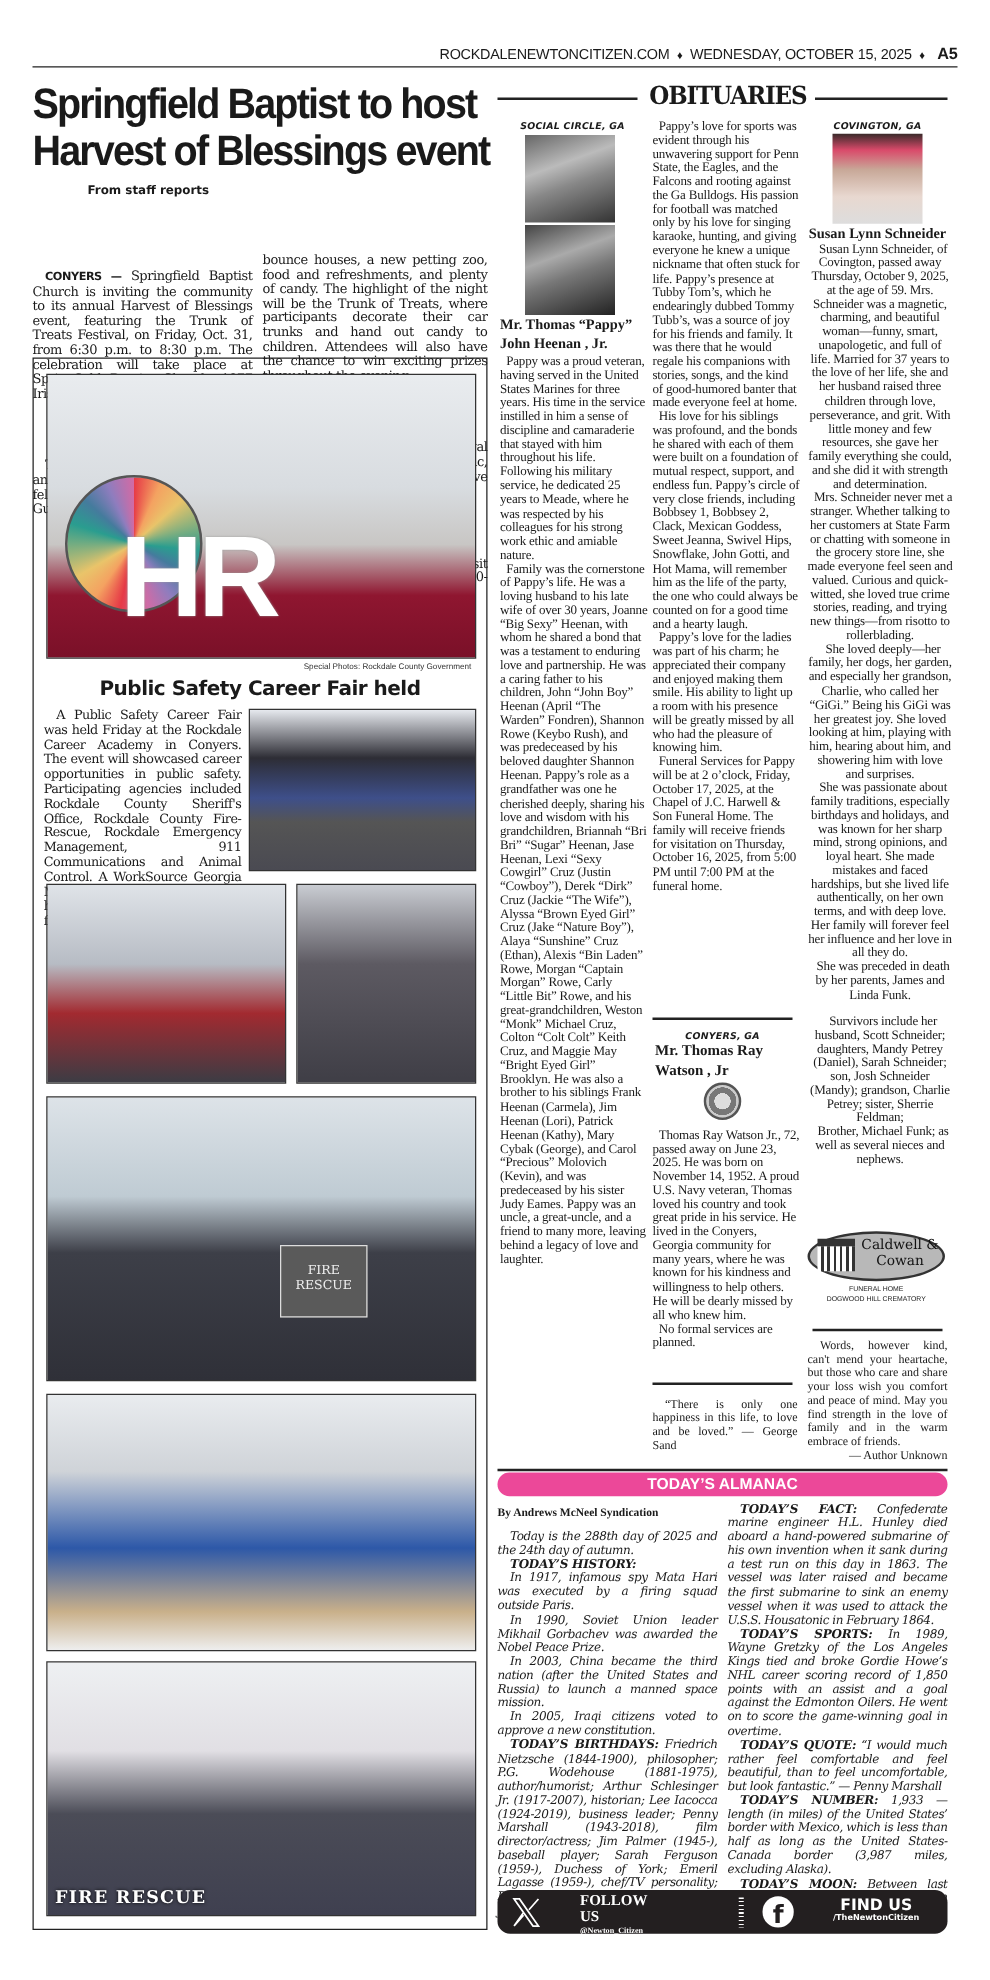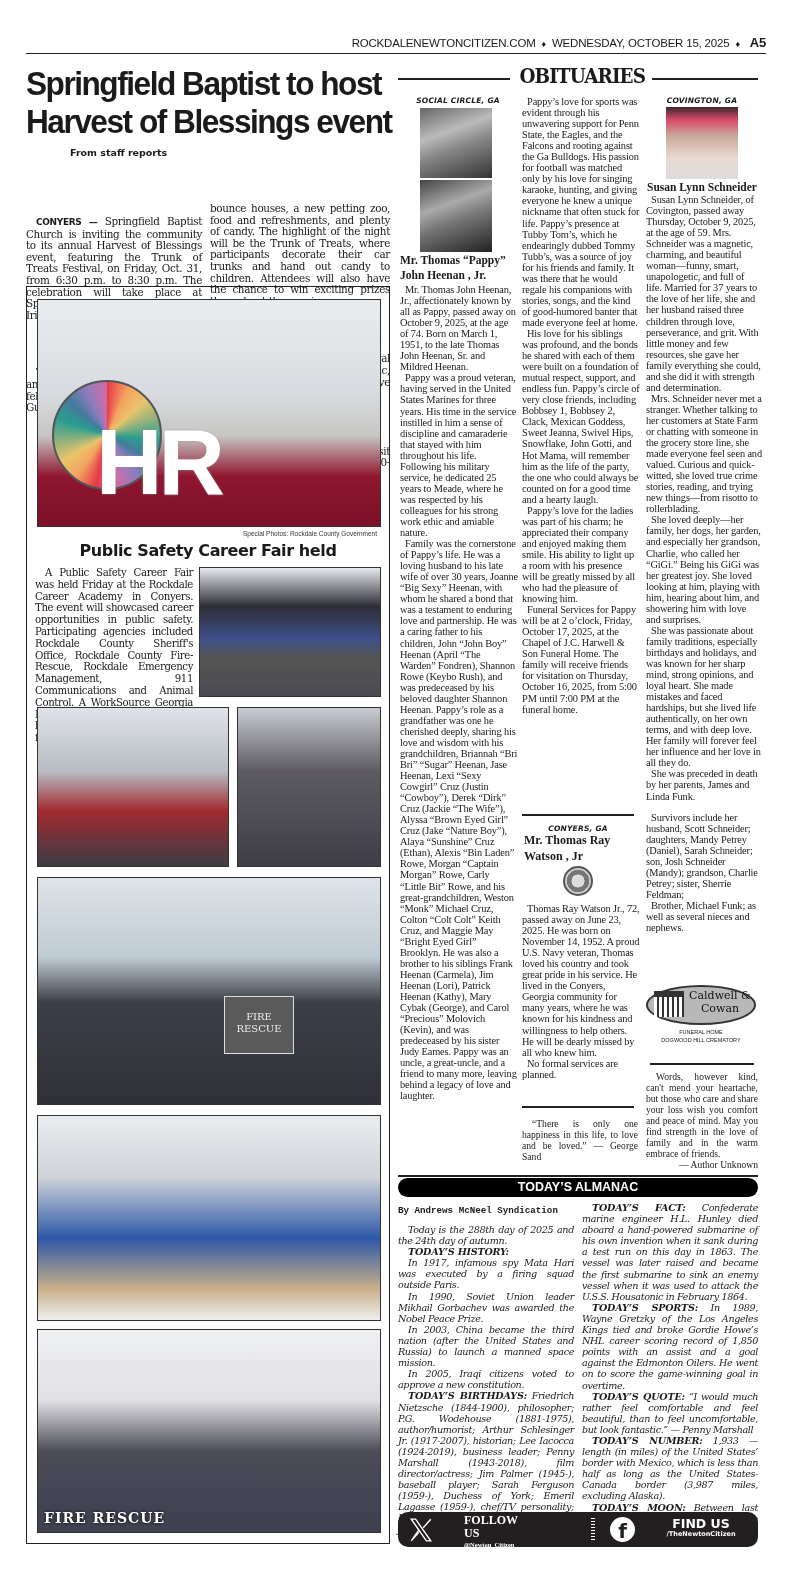--- a/index.html
+++ b/index.html
@@ -55,22 +55,22 @@
   .quote .attrib { text-align: right; text-indent: 0; }
   .navy-seal { position: absolute; width: 30px; height: 30px; border-radius: 50%; border: 2px solid #555; background: radial-gradient(circle, #ddd 0 35%, #777 36% 60%, #ccc 61%); }
   .funeral-logo { position: absolute; left: 646px; top: 985px; width: 110px; height: 64px; }
   .funeral-logo .oval { position: absolute; left: 0; top: 0; width: 110px; height: 40px; border-radius: 50%; background: #b8b8b8; border: 2px solid #333; }
   .funeral-logo .pillars { position: absolute; left: 8px; top: 6px; width: 30px; height: 26px; background: repeating-linear-gradient(90deg, #fff 0 3px, #333 3px 5px); border-top: 6px solid #333; }
   .funeral-logo .name { position: absolute; left: 42px; top: 4px; width: 64px; font-family: "DejaVu Serif", serif; font-size: 11px; line-height: 13px; color: #111; text-align: center; }
   .funeral-logo .sub { position: absolute; left: 0; top: 43px; width: 110px; text-align: center; font-family: "Liberation Sans", sans-serif; font-size: 5.5px; line-height: 8px; }
 
   
   .almanac-top-rule { position: absolute; left: 398px; top: 1175px; width: 360px; height: 1.5px; background: #222; }
-  .almanac-bar { position: absolute; left: 398px; top: 1178px; width: 360px; height: 19px; background: #000000; border-radius: 10px 10px 10px 10px; color: #fff; text-align: center; font-family: "Liberation Sans", sans-serif; font-weight: bold; font-size: 12.5px; line-height: 19px; letter-spacing: 0px; }
-  .almanac-by { position: absolute; left: 398px; top: 1205px; font-family: Liberation Mono, monospace; font-weight: bold; font-size: 9.2px; }
+  .almanac-bar { position: absolute; left: 398px; top: 1178px; width: 360px; height: 19px; background: #ec4899; border-radius: 10px 10px 10px 10px; color: #fff; text-align: center; font-family: "Liberation Sans", sans-serif; font-weight: bold; font-size: 12.5px; line-height: 19px; letter-spacing: 0px; }
+  .almanac-by { position: absolute; left: 398px; top: 1205px; font-family: Liberation Serif, serif; font-weight: bold; font-size: 9.2px; }
   .alm-col { position: absolute; font-family: "DejaVu Serif", serif; font-size: 9.6px; line-height: 11.1px; letter-spacing: -0.35px; text-align: justify; }
   .alm-col p { text-indent: 10px; font-style: italic; }
   .alm-col b { font-weight: bold; letter-spacing: -0.2px; }
   .alm-a { left: 398px; top: 1224px; width: 176px; }
   .alm-b { left: 582px; top: 1202px; width: 176px; }
 
   .social-bar { position: absolute; left: 398px; top: 1512px; width: 360px; height: 35px; background: #231f20; border-radius: 10px; color: #fff; }
   .social-bar .x-icon { position: absolute; left: 10px; top: 5px; width: 26px; height: 26px; }
   .social-bar .follow { position: absolute; left: 66px; top: 2px; width: 70px; font-family: Liberation Serif, serif; font-weight: bold; font-size: 12px; line-height: 13px; }
   .social-bar .handle { display: block; font-size: 6.5px; line-height: 9px; font-weight: bold; }
@@ -126,21 +126,20 @@
 </div>
 
 <div class="loc" style="left:402px; top:96px; width:112px;">SOCIAL CIRCLE, GA</div>
 <div class="obit-photo" style="left:420px; top:108px; width:72px; height:70px; background:linear-gradient(160deg,#666 0%,#bbb 35%,#888 55%,#333 100%);"></div>
 <div class="obit-photo" style="left:420px; top:180px; width:72px; height:72px; background:linear-gradient(160deg,#444 0%,#aaa 35%,#777 55%,#222 100%);"></div>
 <div class="obit-name" style="left:400px; top:253px; width:120px;">
   <div>Mr.  Thomas “Pappy”</div>
   <div>John Heenan , Jr.</div>
 </div>
 <div class="obit-text" style="left:400px; top:284px; width:118px;">
-  <p>Mr. Thomas John Heenan, Jr., affectionately known by all as Pappy, passed away on October 9, 2025, at the age of 74. Born on March 1, 1951, to the late Thomas John Heenan, Sr. and Mildred Heenan.</p>
   <p>Pappy was a proud veteran, having served in the United States Marines for three years. His time in the service instilled in him a sense of discipline and camaraderie that stayed with him throughout his life. Following his military service, he dedicated 25 years to Meade, where he was respected by his colleagues for his strong work ethic and amiable nature.</p>
   <p>Family was the cornerstone of Pappy’s life. He was a loving husband to his late wife of over 30 years, Joanne “Big Sexy” Heenan, with whom he shared a bond that was a testament to enduring love and partnership. He was a caring father to his children, John “John Boy” Heenan (April “The Warden” Fondren), Shannon Rowe (Keybo Rush), and was predeceased by his beloved daughter Shannon Heenan. Pappy’s role as a grandfather was one he cherished deeply, sharing his love and wisdom with his grandchildren, Briannah “Bri Bri” “Sugar” Heenan, Jase Heenan, Lexi “Sexy Cowgirl” Cruz (Justin “Cowboy”), Derek “Dirk” Cruz (Jackie “The Wife”), Alyssa “Brown Eyed Girl” Cruz (Jake “Nature Boy”), Alaya “Sunshine” Cruz (Ethan), Alexis “Bin Laden” Rowe, Morgan “Captain Morgan” Rowe, Carly “Little Bit” Rowe, and his great-grandchildren, Weston “Monk” Michael Cruz, Colton “Colt Colt” Keith Cruz, and Maggie May “Bright Eyed Girl” Brooklyn. He was also a brother to his siblings Frank Heenan (Carmela), Jim Heenan (Lori), Patrick Heenan (Kathy), Mary Cybak (George), and Carol “Precious” Molovich (Kevin), and was predeceased by his sister Judy Eames. Pappy was an uncle, a great-uncle, and a friend to many more, leaving behind a legacy of love and laughter.</p>
 </div>
 <div class="obit-text" style="left:522px; top:96px; width:118px;">
   <p>Pappy’s love for sports was evident through his unwavering support for Penn State, the Eagles, and the Falcons and rooting against the Ga Bulldogs. His passion for football was matched only by his love for singing karaoke, hunting, and giving everyone he knew a unique nickname that often stuck for life. Pappy’s presence at Tubby Tom’s, which he endearingly dubbed Tommy Tubb’s, was a source of joy for his friends and family. It was there that he would regale his companions with stories, songs, and the kind of good-humored banter that made everyone feel at home.</p>
   <p>His love for his siblings was profound, and the bonds he shared with each of them were built on a foundation of mutual respect, support, and endless fun. Pappy’s circle of very close friends, including Bobbsey 1, Bobbsey 2, Clack, Mexican Goddess, Sweet Jeanna, Swivel Hips, Snowflake, John Gotti, and Hot Mama, will remember him as the life of the party, the one who could always be counted on for a good time and a hearty laugh.</p>
   <p>Pappy’s love for the ladies was part of his charm; he appreciated their company and enjoyed making them smile. His ability to light up a room with his presence will be greatly missed by all who had the pleasure of knowing him.</p>
   <p>Funeral Services for Pappy will be at 2 o’clock, Friday, October 17, 2025, at the Chapel of J.C. Harwell &amp; Son Funeral Home. The family will receive friends for visitation on Thursday, October 16, 2025, from 5:00 PM until 7:00 PM at the funeral home.</p>
 </div>
 
@@ -156,21 +155,21 @@
   <p>No formal services are planned.</p>
 </div>
 <div class="obit-rule" style="left:522px; top:1106px; width:112px;"></div>
 <div class="quote" style="left:522px; top:1118px; width:116px;">
     <p>“There is only one happiness in this life, to love and be loved.” — George Sand</p>
   </div>
 
 <div class="loc" style="left:650px; top:96px; width:104px;">COVINGTON, GA</div>
 <div class="obit-photo" style="left:666px; top:107px; width:72px; height:72px; background:linear-gradient(180deg,#3a2a2a 0%,#d94a6a 18%,#c8a898 40%,#e8d8d0 70%,#ddd 100%);"></div>
 <div class="obit-name" style="left:646px; top:180px; width:112px; text-align:center;">Susan  Lynn Schneider</div>
-<div class="obit-text" style="left:646px; top:194px; width:116px;">
+<div class="obit-text" style="left:646px; top:194px; width:116px;text-align:center;">
   <p>Susan Lynn Schneider, of Covington, passed away Thursday, October 9, 2025, at the age of 59. Mrs. Schneider was a magnetic, charming, and beautiful woman—funny, smart, unapologetic, and full of life. Married for 37 years to the love of her life, she and her husband raised three children through love, perseverance, and grit. With little money and few resources, she gave her family everything she could, and she did it with strength and determination.</p>
   <p>Mrs. Schneider never met a stranger. Whether talking to her customers at State Farm or chatting with someone in the grocery store line, she made everyone feel seen and valued. Curious and quick-witted, she loved true crime stories, reading, and trying new things—from risotto to rollerblading.</p>
   <p>She loved deeply—her family, her dogs, her garden, and especially her grandson, Charlie, who called her “GiGi.” Being his GiGi was her greatest joy. She loved looking at him, playing with him, hearing about him, and showering him with love and surprises.</p>
   <p>She was passionate about family traditions, especially birthdays and holidays, and was known for her sharp mind, strong opinions, and loyal heart. She made mistakes and faced hardships, but she lived life authentically, on her own terms, and with deep love. Her family will forever feel her influence and her love in all they do.</p>
   <p>She was preceded in death by her parents, James and Linda Funk.</p>
   <p style="margin-top:10px;">Survivors include her husband, Scott Schneider; daughters, Mandy Petrey (Daniel), Sarah Schneider; son, Josh Schneider (Mandy); grandson, Charlie Petrey; sister, Sherrie Feldman;</p>
   <p>Brother, Michael Funk; as well as several nieces and nephews.</p>
 </div>
 <div class="funeral-logo">
   <div class="oval"></div>

